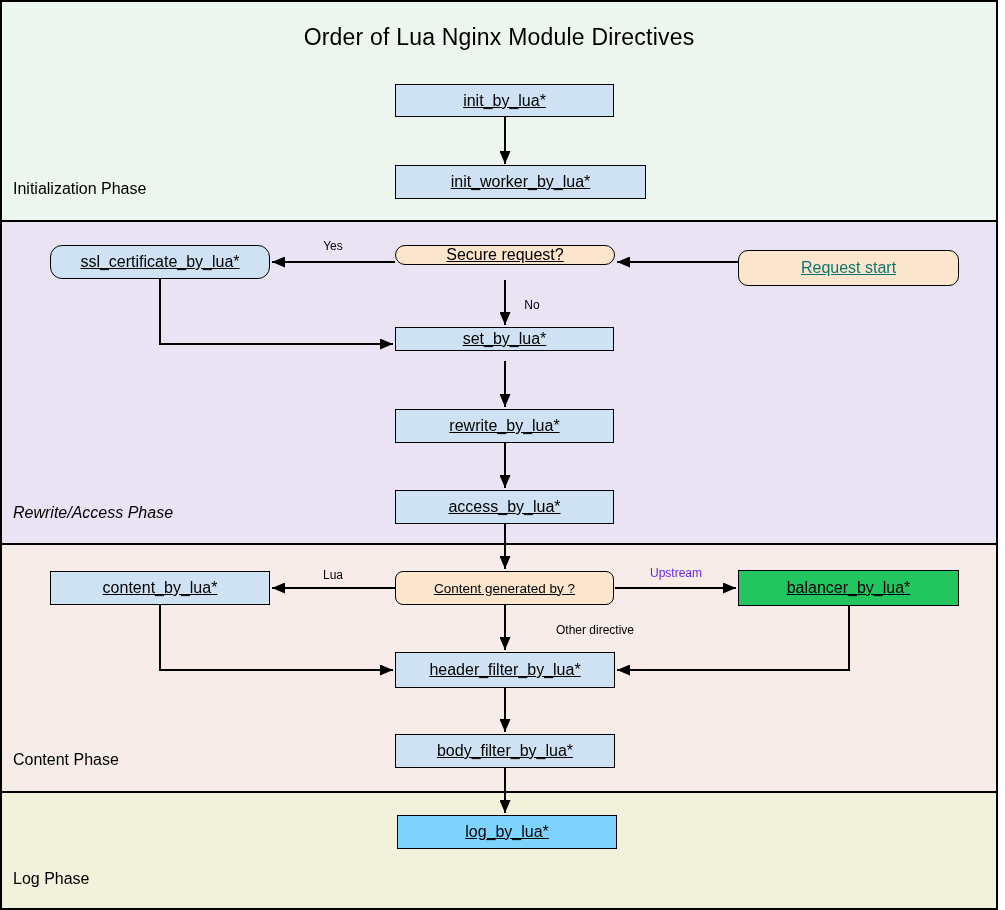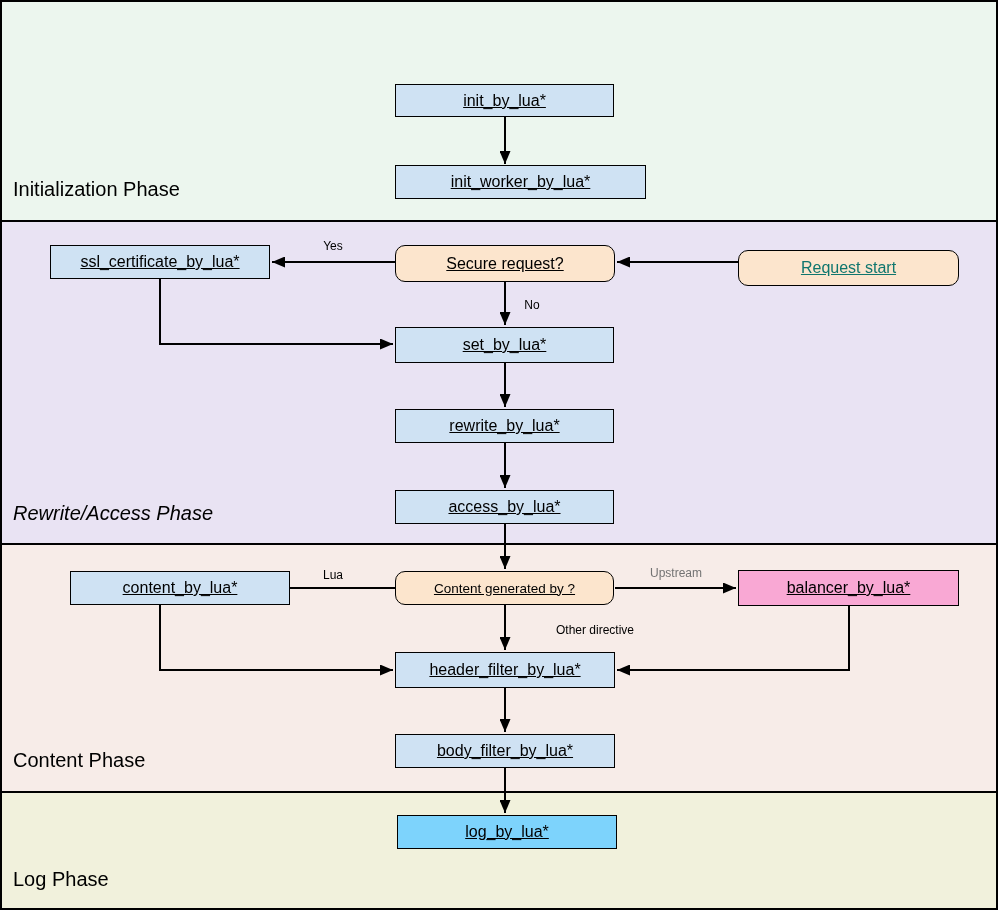--- a/index.html
+++ b/index.html
@@ -12,21 +12,21 @@
     overflow:hidden;
   }
   .phase {
     position:absolute; left:0; width:100%;
     box-sizing:border-box;
   }
   .phase.bordered { border-top:2px solid #000; }
   .phase-label {
     position:absolute; left:11px;
     transform:translateY(-50%);
-    font-size:20px; white-space:nowrap;
+    font-size:16px; white-space:nowrap;
   }
   .title {
     position:absolute; top:22px; left:0; width:100%;
     text-align:center; font-size:23px; letter-spacing:0.2px;
   }
   svg.edges { position:absolute; top:0; left:0; pointer-events:none; }
   .node {
     position:absolute; box-sizing:border-box;
     border:1.5px solid #000;
     display:flex; align-items:center; justify-content:center;
@@ -42,20 +42,21 @@
 </head>
 <body>
 
 <div class="canvas" id="canvas">
   <div id="phase-layer">
       <div class="phase" style="top: 0px; height: 218px; background: rgb(236, 246, 238); border-color: rgb(0, 0, 0);"></div>
       <div class="phase bordered" style="top: 218px; height: 323px; background: rgb(233, 227, 243); border-color: rgb(0, 0, 0);"></div>
       <div class="phase bordered" style="top: 541px; height: 248px; background: rgb(247, 236, 232); border-color: rgb(0, 0, 0);"></div>
       <div class="phase bordered" style="top: 789px; height: 117px; background: rgb(241, 241, 220); border-color: rgb(0, 0, 0);"></div>
     </div>
+  <div class="title">Order of Lua Nginx Module Directives</div>
   <svg class="edges" id="edge-layer" width="994" height="906">
     <defs>
       <marker id="arrowhead" markerUnits="userSpaceOnUse" markerWidth="13" markerHeight="11" viewBox="0 0 13 11" refX="13" refY="5.5" orient="auto">
         <path d="M0,0 L13,5.5 L0,11 Z" fill="#000"></path>
       </marker>
     </defs>
   <polyline points="503,115 503,162" fill="none" stroke="#000000" stroke-width="2" marker-end="url(#arrowhead)"></polyline>
       <polyline points="736,260 615,260" fill="none" stroke="#000000" stroke-width="2" marker-end="url(#arrowhead)"></polyline>
       <polyline points="393,260 270,260" fill="none" stroke="#000000" stroke-width="2" marker-end="url(#arrowhead)"></polyline>
       <polyline points="503,278 503,323" fill="none" stroke="#000000" stroke-width="2" marker-end="url(#arrowhead)"></polyline>
@@ -67,37 +68,37 @@
       <polyline points="613,586 734,586" fill="none" stroke="#000000" stroke-width="2" marker-end="url(#arrowhead)"></polyline>
       <polyline points="503,603 503,648" fill="none" stroke="#000000" stroke-width="2" marker-end="url(#arrowhead)"></polyline>
       <polyline points="158,603 158,668 391,668" fill="none" stroke="#000000" stroke-width="2" marker-end="url(#arrowhead)"></polyline>
       <polyline points="847,604 847,668 615,668" fill="none" stroke="#000000" stroke-width="2" marker-end="url(#arrowhead)"></polyline>
       <polyline points="503,686 503,730" fill="none" stroke="#000000" stroke-width="2" marker-end="url(#arrowhead)"></polyline>
       <polyline points="503,766 503,811" fill="none" stroke="#000000" stroke-width="2" marker-end="url(#arrowhead)"></polyline>
     </svg>
   <div id="node-layer">
       <div class="node" style="left: 393px; top: 82px; width: 219px; height: 33px; background: rgb(207, 226, 243); border-color: rgb(0, 0, 0); color: rgb(0, 0, 0);">init_by_lua*</div>
       <div class="node" style="left: 393px; top: 163px; width: 251px; height: 34px; background: rgb(207, 226, 243); border-color: rgb(0, 0, 0); color: rgb(0, 0, 0);">init_worker_by_lua*</div>
-      <div class="node" style="left: 48px; top: 243px; width: 220px; height: 34px; background: rgb(207, 226, 243); border-color: rgb(0, 0, 0); color: rgb(0, 0, 0);">ssl_certificate_by_lua*</div>
-      <div class="node terminal" style="left: 393px; top: 243px; width: 220px; height: 37px; background: rgb(252, 229, 205); border-color: rgb(0, 0, 0); color: rgb(0, 0, 0);">Secure request?</div>
+      <div class="node" style="left: 48px; top: 243px; width: 220px; height: 34px; background: rgb(207, 226, 243); border-color: rgb(0, 0, 0); color: rgb(0, 0, 0); border-radius: 12px;">ssl_certificate_by_lua*</div>
+      <div class="node terminal" style="left: 393px; top: 243px; width: 220px; height: 20px; background: rgb(252, 229, 205); border-color: rgb(0, 0, 0); color: rgb(0, 0, 0);">Secure request?</div>
       <div class="node terminal" style="left: 736px; top: 248px; width: 221px; height: 36px; background: rgb(252, 229, 205); border-color: rgb(0, 0, 0); color: #0f766e;">Request start</div>
-      <div class="node" style="left: 393px; top: 325px; width: 219px; height: 36px; background: rgb(207, 226, 243); border-color: rgb(0, 0, 0); color: rgb(0, 0, 0);">set_by_lua*</div>
+      <div class="node" style="left: 393px; top: 325px; width: 219px; height: 24px; background: rgb(207, 226, 243); border-color: rgb(0, 0, 0); color: rgb(0, 0, 0);">set_by_lua*</div>
       <div class="node" style="left: 393px; top: 407px; width: 219px; height: 34px; background: rgb(207, 226, 243); border-color: rgb(0, 0, 0); color: rgb(0, 0, 0);">rewrite_by_lua*</div>
       <div class="node" style="left: 393px; top: 488px; width: 219px; height: 34px; background: rgb(207, 226, 243); border-color: rgb(0, 0, 0); color: rgb(0, 0, 0);">access_by_lua*</div>
-      <div class="node terminal small" style="left: 393px; top: 569px; width: 219px; height: 34px; background: rgb(252, 229, 205); border-color: rgb(0, 0, 0); color: rgb(0, 0, 0);">Content generated by ?</div>
-      <div class="node" style="left: 48px; top: 569px; width: 220px; height: 34px; background: rgb(207, 226, 243); border-color: rgb(0, 0, 0); color: rgb(0, 0, 0); margin-left: 20px;">content_by_lua*</div>
-      <div class="node" style="left: 736px; top: 568px; width: 221px; height: 36px; background: #f9a8d4; border-color: rgb(0, 0, 0); color: rgb(0, 0, 0);">balancer_by_lua*</div>
+      <div class="node terminal small" style="left: 393px; top: 569px; width: 219px; height: 34px; background: rgb(252, 229, 205); border-color: rgb(0, 0, 0); color: rgb(0, 0, 0); border-radius: 8px;">Content generated by ?</div>
+      <div class="node" style="left: 48px; top: 569px; width: 220px; height: 34px; background: rgb(207, 226, 243); border-color: rgb(0, 0, 0); color: rgb(0, 0, 0);">content_by_lua*</div>
+      <div class="node" style="left: 736px; top: 568px; width: 221px; height: 36px; background: #22c55e; border-color: rgb(0, 0, 0); color: rgb(0, 0, 0);">balancer_by_lua*</div>
       <div class="node" style="left: 393px; top: 650px; width: 220px; height: 36px; background: rgb(207, 226, 243); border-color: rgb(0, 0, 0); color: rgb(0, 0, 0);">header_filter_by_lua*</div>
       <div class="node" style="left: 393px; top: 732px; width: 220px; height: 34px; background: rgb(207, 226, 243); border-color: rgb(0, 0, 0); color: rgb(0, 0, 0);">body_filter_by_lua*</div>
       <div class="node" style="left: 395px; top: 813px; width: 220px; height: 34px; background: #7dd3fc; border-color: rgb(0, 0, 0); color: rgb(0, 0, 0);">log_by_lua*</div>
     </div>
   <div id="label-layer">
       <div class="edge-label" style="left: 331px; top: 244px; color: rgb(0, 0, 0);">Yes</div>
       <div class="edge-label" style="left: 530px; top: 303px; color: rgb(0, 0, 0);">No</div>
       <div class="edge-label" style="left: 331px; top: 573px; color: rgb(0, 0, 0);">Lua</div>
-      <div class="edge-label" style="left: 674px; top: 571px; color: #737373;">Upstream</div>
+      <div class="edge-label" style="left: 674px; top: 571px; color: #6d28d9;">Upstream</div>
       <div class="edge-label" style="left: 593px; top: 628px; color: rgb(0, 0, 0);">Other directive</div>
     </div>
 <div class="phase-label" style="top: 187px; color: rgb(0, 0, 0);">Initialization Phase</div>
     <div class="phase-label" style="top: 511px; color: rgb(0, 0, 0); font-style: italic;">Rewrite/Access Phase</div>
     <div class="phase-label" style="top: 758px; color: rgb(0, 0, 0);">Content Phase</div>
     <div class="phase-label" style="top: 877px; color: rgb(0, 0, 0);">Log Phase</div>
   </div>
 
 </body></html>

